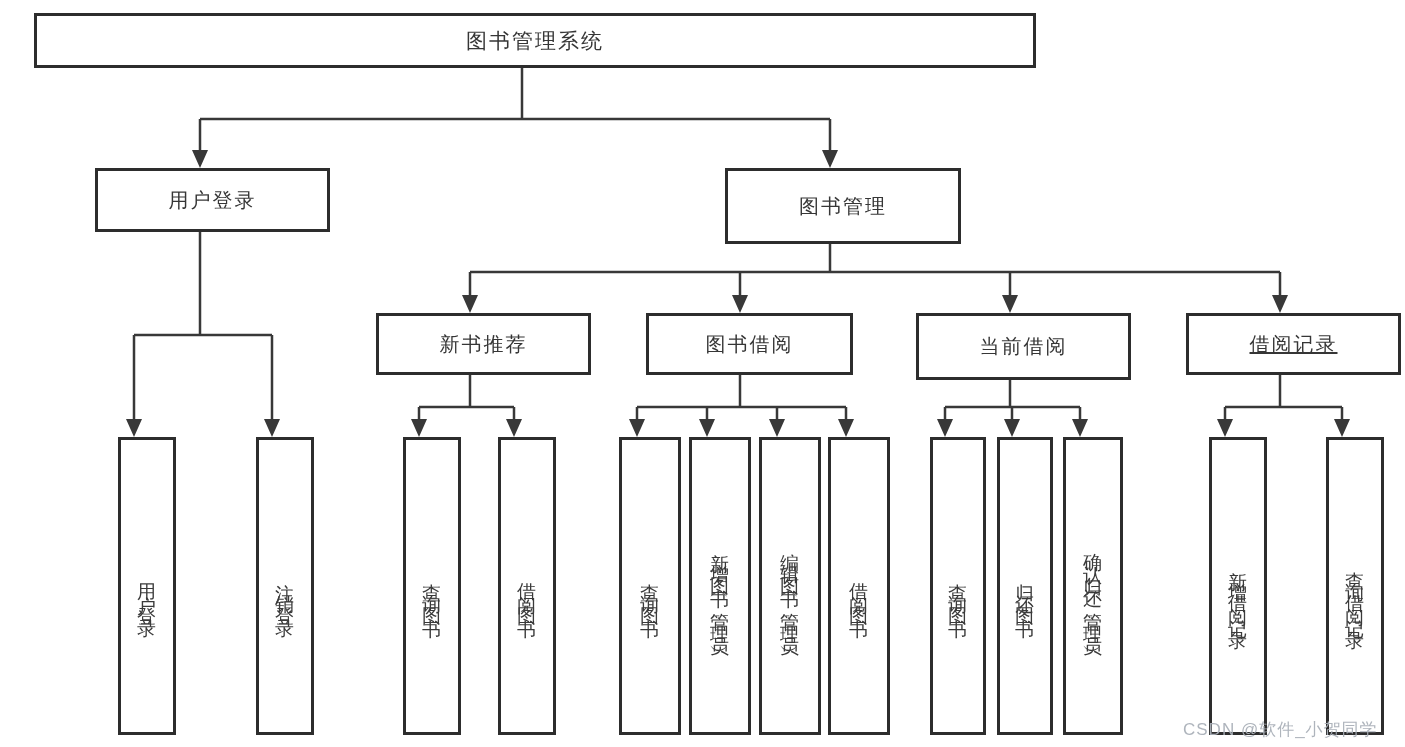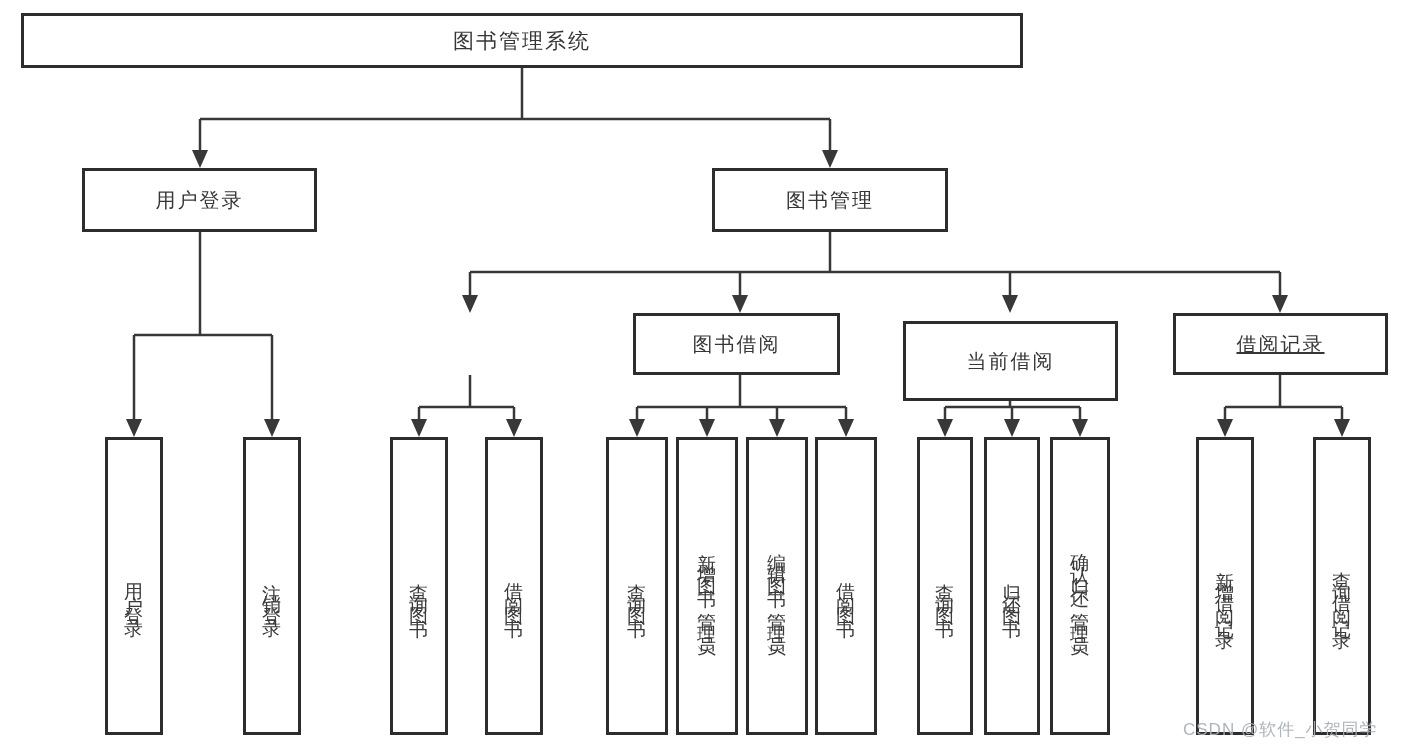--- a/index.html
+++ b/index.html
@@ -4,21 +4,21 @@
 <style>
   html,body{margin:0;padding:0;background:#fff;}
   .canvas{
     position:relative;width:1405px;height:747px;background:#ffffff;
     font-family:"Liberation Sans","DejaVu Sans",sans-serif;overflow:hidden;
   }
   .wires{position:absolute;left:0;top:0;z-index:1;}
   .box{
     position:absolute;z-index:2;background:#ffffff;border:3px solid #2d2d2d;
     display:flex;align-items:center;justify-content:center;
-    color:#363636;font-size:20px;letter-spacing:2px;box-sizing:border-box;
+    color:#363636;font-size:20px;letter-spacing:2px;box-sizing:border-box;margin-left:13px;
   }
   .leaf .vtext{
     writing-mode:vertical-rl;text-orientation:mixed;
     font-size:19px;line-height:1;letter-spacing:12px;margin-bottom:-12px;
     color:#3a3a3a;
   }
   .root-label{font-size:21px;}
   .watermark{
     position:absolute;z-index:3;left:1183px;top:718px;
     font-size:17px;color:rgba(170,176,184,0.95);letter-spacing:1px;white-space:nowrap;
@@ -56,28 +56,31 @@
       M1217 419 h16 l-8 18 z M1334 419 h16 l-8 18 z"></path>
   </svg>
 
   <div class="box" style="left:21px;top:13px;width:1002px;height:55px;">
     <span class="root-label">图书管理系统</span>
   </div>
 
   <div class="box" style="left:82px;top:168px;width:235px;height:64px;">
     <span>用户登录</span>
   </div>
-  <div class="box" style="left:712px;top:168px;width:236px;height:64px;">
+  <div class="box" style="left:712px;top:168px;width:236px;height:76px;">
     <span>图书管理</span>
   </div>
 
+  <div class="box" style="left:363px;top:313px;width:215px;height:62px;">
+    <span>新书推荐</span>
+  </div>
   <div class="box" style="left:633px;top:313px;width:207px;height:62px;">
     <span>图书借阅</span>
   </div>
-  <div class="box" style="left:903px;top:321px;width:215px;height:80px;">
+  <div class="box" style="left:903px;top:313px;width:215px;height:67px;">
     <span>当前借阅</span>
   </div>
   <div class="box" style="left:1173px;top:313px;width:215px;height:62px;text-decoration:underline;">
     <span>借阅记录</span>
   </div>
 
   <div class="box leaf" style="left:105px;top:437px;width:58px;height:298px;">
     <span class="vtext">用户登录</span>
   </div>
   <div class="box leaf" style="left:243px;top:437px;width:58px;height:298px;">

